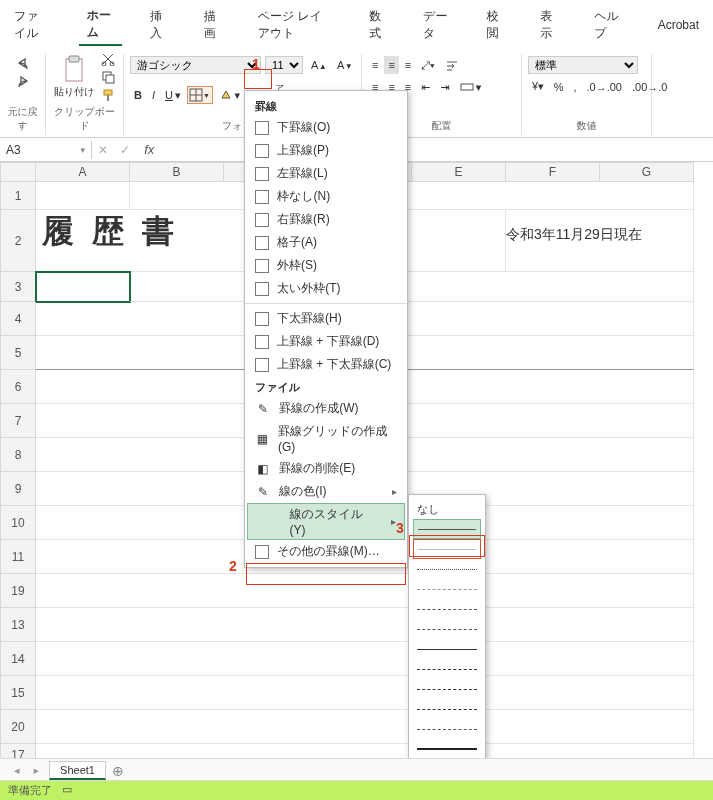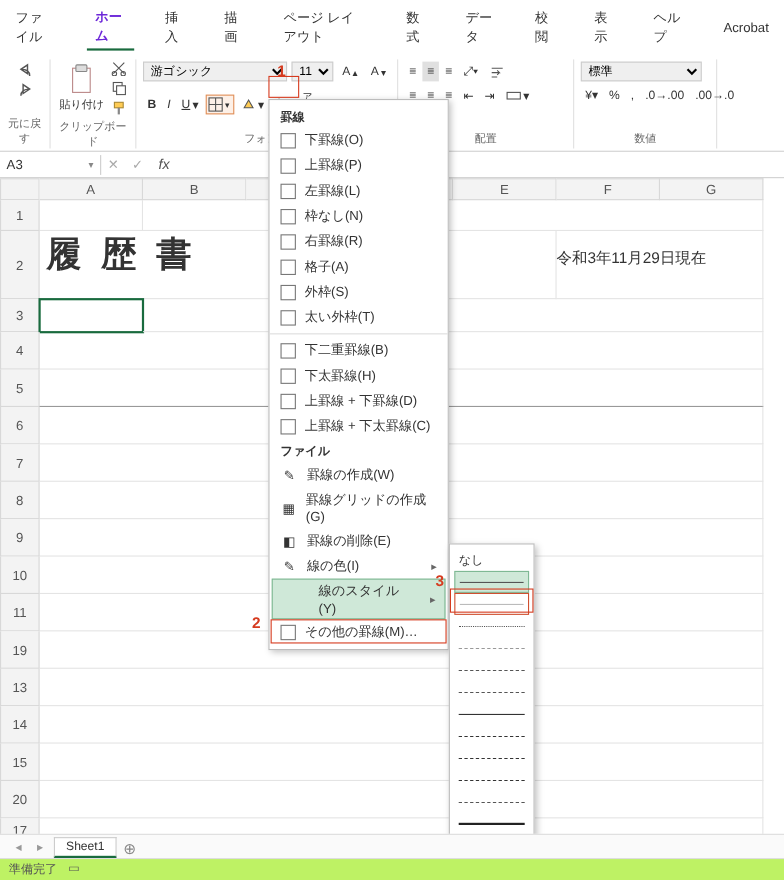--- a/index.html
+++ b/index.html
@@ -1,25 +1,25 @@
 <!DOCTYPE html>
 <html><head>
 <meta charset="utf-8">
 <style>
 * { margin: 0; padding: 0; box-sizing: border-box; font-family: "Meiryo", "Yu Gothic", sans-serif; }
 body { width: 713px; height: 800px; background: #fff; overflow: hidden; position: relative; font-size: 12px; color: #333; }
 
 
 .menubar { display: flex; gap: 20px; padding: 4px 6px; font-size: 12px; align-items: center; }
 .menubar span { padding: 3px 8px; cursor: default; }
-.menubar .active { border-bottom: 2px solid #196b3e; color: #6d28d9; font-weight: bold; }
+.menubar .active { border-bottom: 2px solid #196b3e; color: #404040; font-weight: bold; }
 
 
 .ribbon { display: flex; border-bottom: 1px solid #d0d0d0; padding: 4px 0 2px 0; height: 88px; }
-.group { border-right: 1px solid #e0e0e0; padding: 2px 6px; display: flex; flex-direction: column; justify-content: center; position: relative; }
+.group { border-right: 1px solid #e0e0e0; padding: 2px 6px; display: flex; flex-direction: column; justify-content: flex-end; position: relative; }
 .group-label { font-size: 10px; color: #666; text-align: center; margin-top: auto; padding-top: 2px; }
 .group-body { display: flex; gap: 4px; align-items: center; flex: 1; }
 .btn-col { display: flex; flex-direction: column; gap: 2px; }
 .btn { padding: 2px 4px; display: inline-flex; align-items: center; gap: 2px; cursor: default; font-size: 11px; }
 .big-btn { display: flex; flex-direction: column; align-items: center; gap: 2px; font-size: 10px; padding: 2px; }
 .icon { width: 16px; height: 16px; display: inline-flex; align-items: center; justify-content: center; }
 select.combo { font-size: 11px; border: 1px solid #ccc; padding: 1px 2px; }
 
 
 .border-btn { border: 1px solid #e0905a; background: #fdf0e7; padding: 1px; display: inline-flex; align-items: center; }
@@ -344,24 +344,20 @@
       <span class="sq"></span>
       <span>外枠(S)</span>
     </div>
   <div class="dd-item">
       <span class="sq"></span>
       <span>太い外枠(T)</span>
     </div>
   <div class="dd-sep"></div>
   <div class="dd-item">
       <span class="sq"></span>
-      <span>下二重罫線(B)</span>
-    </div>
-  <div class="dd-item">
-      <span class="sq"></span>
       <span>下太罫線(H)</span>
     </div>
   <div class="dd-item">
       <span class="sq"></span>
       <span>上罫線 + 下罫線(D)</span>
     </div>
   <div class="dd-item">
       <span class="sq"></span>
       <span>上罫線 + 下太罫線(C)</span>
     </div>

